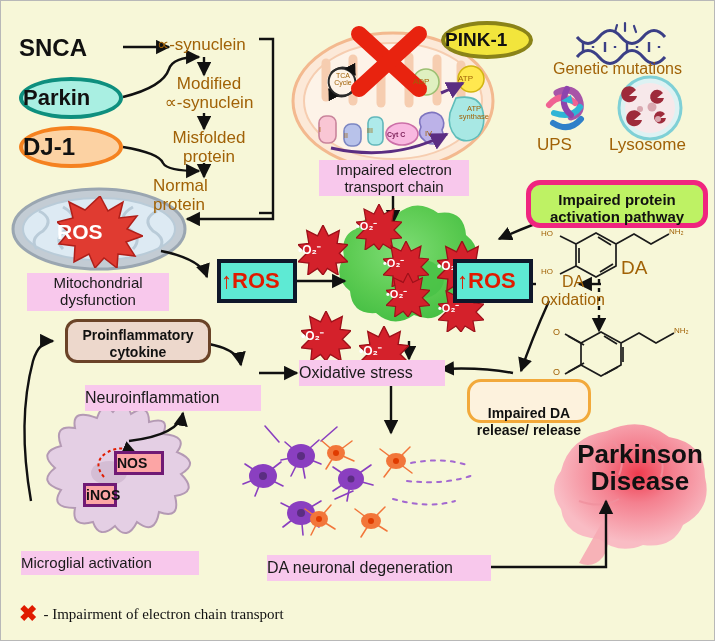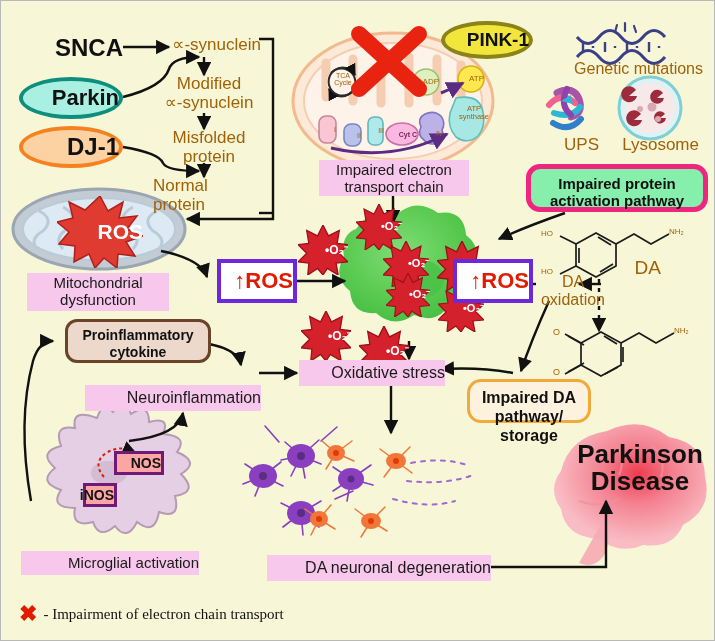--- a/index.html
+++ b/index.html
@@ -3,41 +3,41 @@
 <meta charset="utf-8">
 <style>
   html,body{margin:0;padding:0;background:#fff;}
   body{font-family:"Liberation Sans", sans-serif;}
   #fig{
     position:relative;width:715px;height:641px;overflow:hidden;
     background:#f7f7d8;border:1px solid #b8b8b8;box-sizing:border-box;
   }
   #svgroot{position:absolute;left:0;top:0;width:715px;height:641px;}
   .node{position:absolute;box-sizing:border-box;}
-  .ctext{display:flex;align-items:center;justify-content:flex-end;text-align:center;line-height:1.05;}
+  .ctext{display:flex;align-items:center;justify-content:flex-start;text-align:center;line-height:1.05;}
 
   
   .gene{border-radius:50%;font-weight:bold;color:#111;}
   .gene.parkin{border:4px solid #0e8f7e;background:#a9efe2;}
   .gene.dj1{border:4px solid #f58220;background:#fcd2a3;}
 
   
   .plain{color:#a16207;}
   
   .pinklbl{background:#f8c8ec;color:#1a1a1a;}
 
   
-  .rosbox{background:#ffffff;border:4px solid #6d28d9;color:#e01b00;font-weight:bold;}
+  .rosbox{background:#5eead4;border:4px solid #0f172a;color:#e01b00;font-weight:bold;}
 
   
   .nosbox{background:#fca5a5;border:3px solid #701a75;color:#111;font-weight:bold;}
 
   
   .cyto{background:#edd8cc;border:3px solid #6b4328;border-radius:12px;color:#111;font-weight:bold;}
-  .degrad{background:#86efac;border:5px solid #f0257f;border-radius:14px;color:#111;font-weight:bold;}
+  .degrad{background:#bef264;border:5px solid #f0257f;border-radius:14px;color:#111;font-weight:bold;margin-top:16px;}
   .dabox{background:#fdf2dd;border:3px solid #f2a93b;border-radius:14px;color:#111;font-weight:bold;}
 
   
   .pink1{background:#f2e53c;border:4px solid #8a8318;border-radius:50%;font-weight:bold;color:#111;}
 
   .legendtxt{font-family:"Liberation Serif", serif;color:#111;}
 </style>
 </head>
 <body>
 
@@ -455,23 +455,23 @@
     <div>DA</div>
     <div>oxidation</div>
   </div>
   <div class="node plain" style="left:540px;top:228px;width:24px;height:12px;font-size:8px;"><span>HO</span></div>
   <div class="node plain" style="left:540px;top:266px;width:24px;height:12px;font-size:8px;"><span>HO</span></div>
   <div class="node plain" style="left:668px;top:226px;width:28px;height:12px;font-size:8px;"><span>NH₂</span></div>
   <div class="node plain" style="left:673px;top:325px;width:28px;height:12px;font-size:8px;"><span>NH₂</span></div>
   <div class="node plain" style="left:552px;top:326px;width:14px;height:12px;font-size:9px;"><span>O</span></div>
   <div class="node plain" style="left:552px;top:366px;width:14px;height:12px;font-size:9px;"><span>O</span></div>
 
-  <div class="node dabox" style="left:466px;top:378px;width:124px;height:44px;font-size:16px;text-align:center;line-height:1.2;padding-top:6px;">
+  <div class="node dabox" style="left:466px;top:378px;width:124px;height:44px;font-size:14px;text-align:center;line-height:1.2;padding-top:23px;">
     <div>Impaired DA</div>
-    <div>pathway/ storage</div>
+    <div>release/ release</div>
   </div>
 
   <div class="node cyto" style="left:32px;top:318px;width:146px;height:44px;font-size:14px;text-align:center;line-height:1.2;padding-top:5px;margin-left:32px;">
     <div>Proinflammatory</div>
     <div>cytokine</div>
   </div>
   <div class="node pinklbl ctext" style="left:84px;top:384px;width:176px;height:26px;font-size:16px;">
     <span>Neuroinflammation</span>
   </div>
   <div class="node nosbox ctext" style="left:113px;top:450px;width:50px;height:24px;font-size:14px;">

